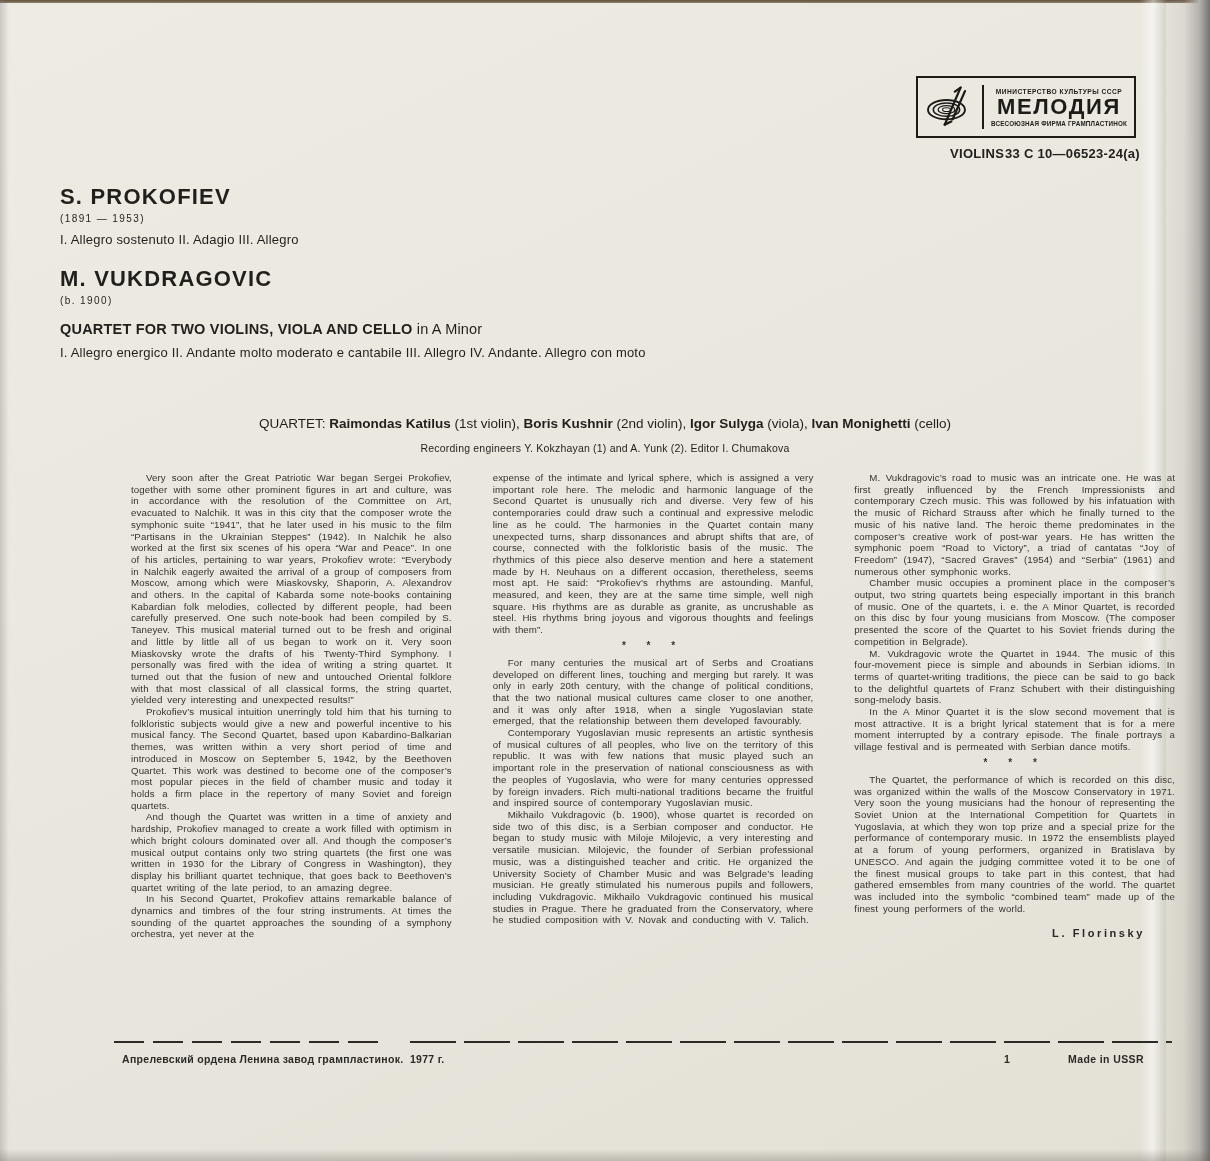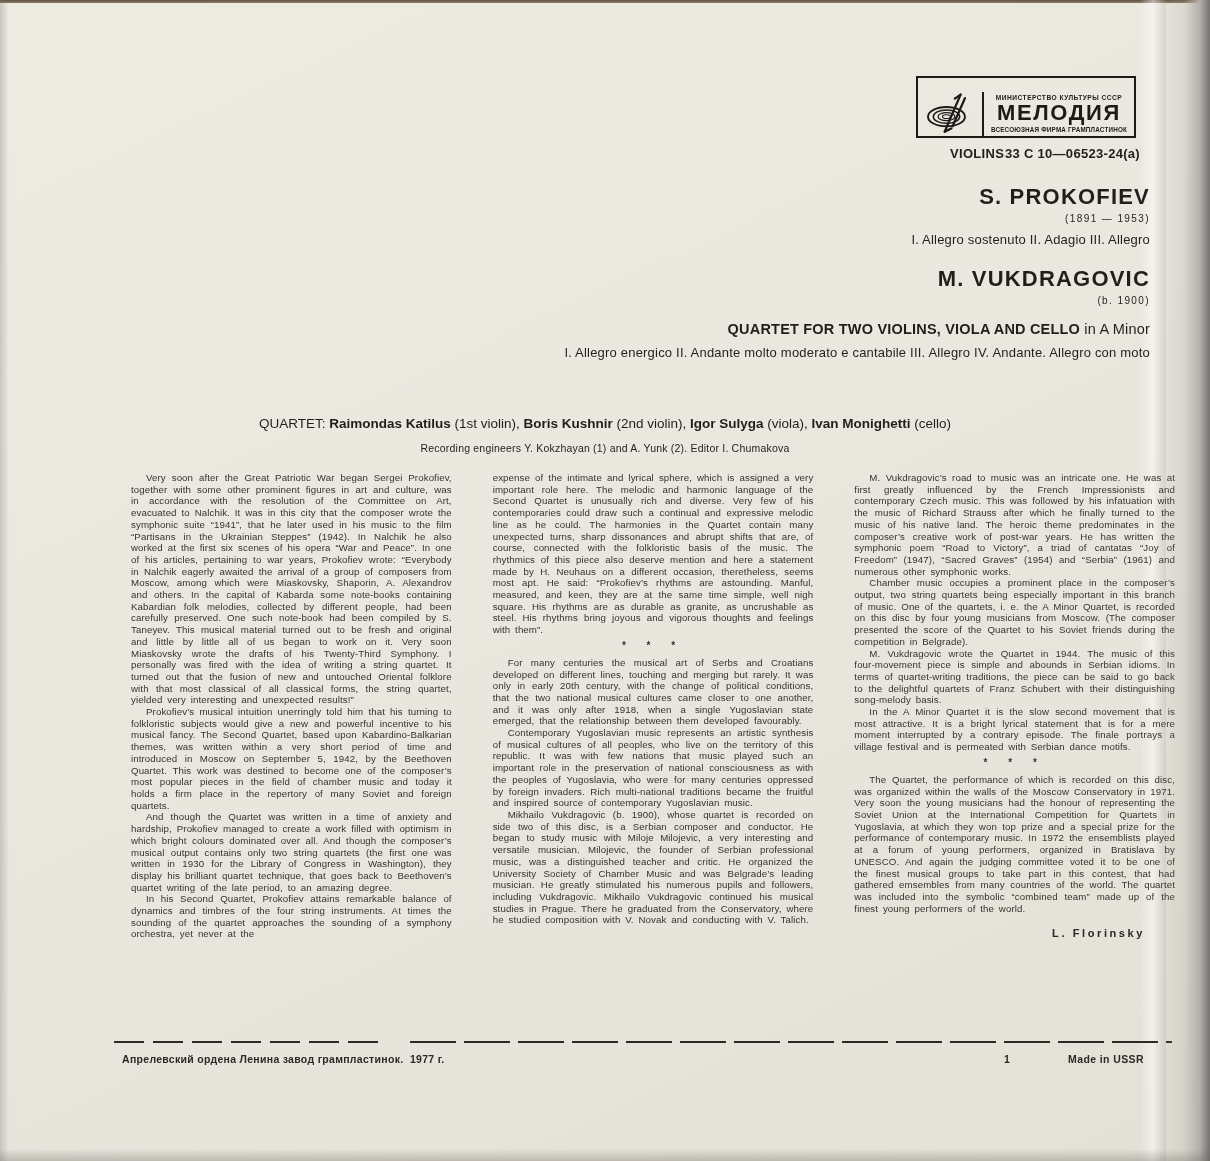--- a/index.html
+++ b/index.html
@@ -13,32 +13,32 @@
   .edge-top{position:absolute;top:0;left:0;right:0;height:3px;background:linear-gradient(#5f5142,#907e66);}
   .edge-right{position:absolute;top:0;right:0;bottom:0;width:58px;
     background:linear-gradient(90deg,rgba(120,115,108,0) 0%,rgba(150,146,140,.18) 55%,#b4b1ac 82%,#74726e 100%);}
   .edge-bottom{position:absolute;left:0;right:0;bottom:0;height:12px;background:linear-gradient(rgba(95,90,84,0),rgba(95,90,84,.30));}
   .edge-left{position:absolute;top:0;left:0;bottom:0;width:9px;background:linear-gradient(90deg,rgba(120,117,112,.30),rgba(120,117,112,0));}
   .crease{position:absolute;top:0;bottom:0;right:44px;width:26px;
     background:linear-gradient(90deg,rgba(255,255,255,0),rgba(255,255,255,.5) 50%,rgba(140,135,128,.15));}
 
   
   .logo-box{position:absolute;top:76px;left:916px;width:216px;height:58px;border:2.5px solid #1d1b18;
-    display:flex;align-items:flex-end;}
+    display:flex;align-items:center;}
   .emblem{width:64px;border-right:2.5px solid #1d1b18;display:flex;align-items:center;justify-content:center;}
   .logo-text{flex:1;display:flex;flex-direction:column;justify-content:center;align-items:center;padding:3px 2px;color:#1d1b18;}
   .ministry{font-size:6.6px;font-weight:bold;letter-spacing:.5px;white-space:nowrap;}
   .brand{font-size:22px;font-weight:bold;letter-spacing:1.6px;line-height:1;margin:1px 0 2px 0;}
   .firm{font-size:6.3px;font-weight:bold;letter-spacing:.2px;white-space:nowrap;}
 
   .catalog-row{position:absolute;top:146px;left:950px;width:190px;display:flex;justify-content:space-between;
     font-size:13px;font-weight:bold;color:#23211e;letter-spacing:.3px;}
 
   
-  .masthead{position:absolute;top:186px;left:60px;width:1090px;text-align:right;color:#211f1c;}
+  .masthead{position:absolute;top:186px;left:60px;width:1090px;text-align:left;color:#211f1c;}
   .composer-name{font-size:22px;font-weight:bold;letter-spacing:1.2px;line-height:1;}
   .composer-years{font-size:10px;letter-spacing:1.4px;margin-top:5px;}
   .work-line{font-size:14.5px;margin-top:15px;letter-spacing:.2px;}
   .work-line .bold{font-weight:bold;}
   .pre{white-space:pre-wrap;}
   .movements{font-size:13px;margin-top:8px;letter-spacing:.2px;}
   .block2{margin-top:21px;}
 
   
   .credits{position:absolute;top:416px;left:40px;width:1130px;text-align:center;font-size:13.5px;color:#211f1c;}

